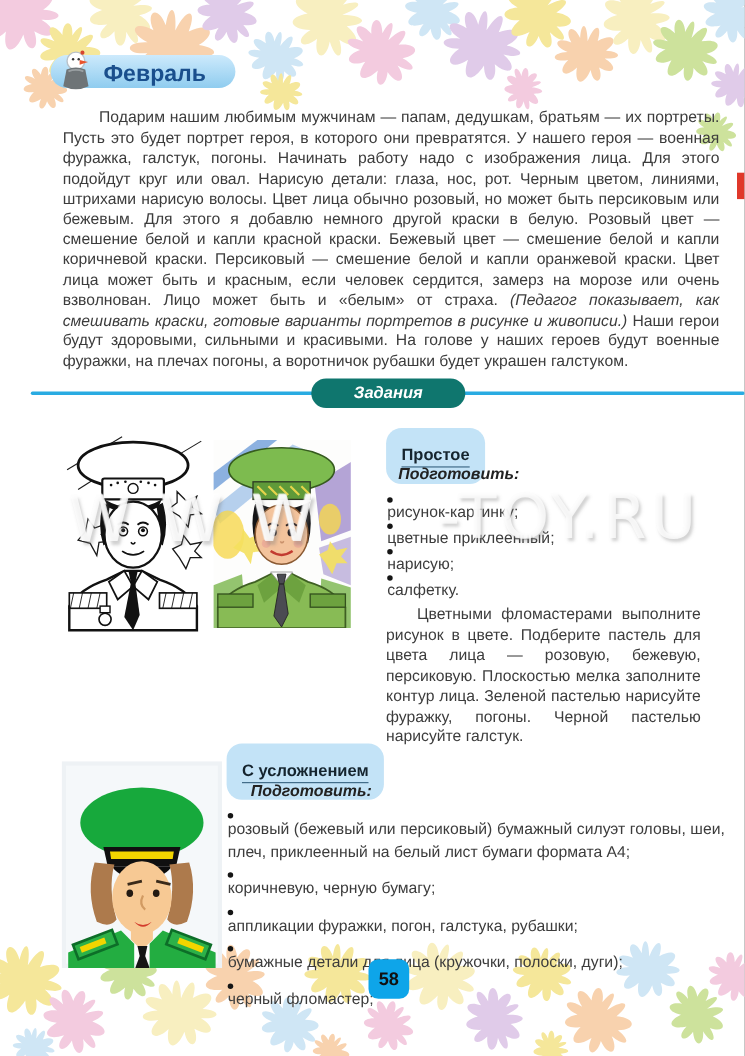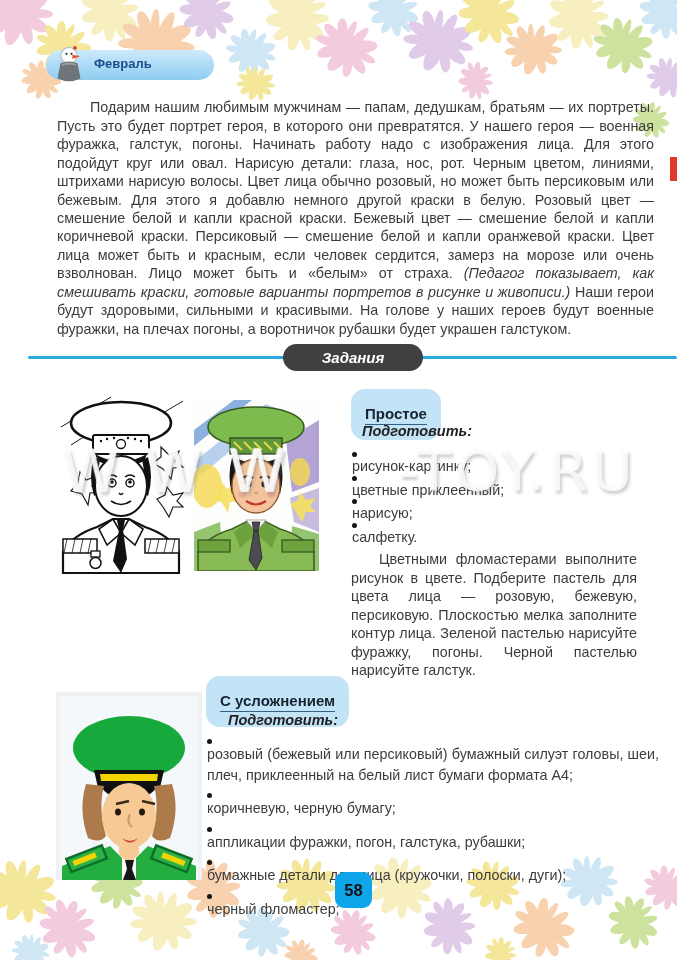--- a/index.html
+++ b/index.html
@@ -4,31 +4,31 @@
 <style>
   html,body{margin:0;padding:0;background:#888;}
   .page{position:relative;width:677px;height:960px;background:#fff;overflow:hidden;
         font-family:"Liberation Sans",sans-serif;color:#3f3f3f;margin:0 auto;}
   .bg-splats{position:absolute;inset:0;z-index:0;}
   .content{position:absolute;inset:0;z-index:1;}
 
   
   .month-badge{position:absolute;left:46px;top:50px;width:168px;height:30px;
       background:linear-gradient(#cdeafc,#8fccef);border-radius:16px;}
-  .month-badge .label{position:absolute;left:48px;top:6px;font-size:13px;font-weight:bold;color:#1a4f8d;}
+  .month-badge .label{position:absolute;left:48px;top:6px;font-size:21px;font-weight:bold;color:#1a4f8d;}
   .snowman{position:absolute;left:6px;top:-6px;width:34px;height:40px;}
 
   
   .intro{position:absolute;left:57px;top:84px;width:597px;font-size:14.3px;line-height:18.45px;
       text-align:justify;text-indent:33px;color:#3c3c3c;}
   .intro .it{font-style:italic;}
 
   
   .banner-line{position:absolute;left:28px;right:0;top:356px;height:3px;background:#29abe2;border-radius:2px;}
-  .banner-pill{position:absolute;left:283px;top:344px;width:140px;height:27px;background:#404040;
+  .banner-pill{position:absolute;left:283px;top:344px;width:140px;height:27px;background:#0f766e;
       border-radius:15px;display:flex;align-items:center;justify-content:center;}
   .banner-pill .label{color:#fff;font-weight:bold;font-style:italic;font-size:15px;}
 
   
   .section-badge{position:absolute;height:27px;background:#c3e3f7;border-radius:14px;
       display:flex;align-items:center;padding:12px 14px;}
   .section-badge .t{font-size:15px;font-weight:bold;color:#15242e;
       border-bottom:1.5px solid #35607e;padding-bottom:2px;}
   .badge-simple{left:351px;top:389px;}
   .badge-adv{left:206px;top:676px;}

